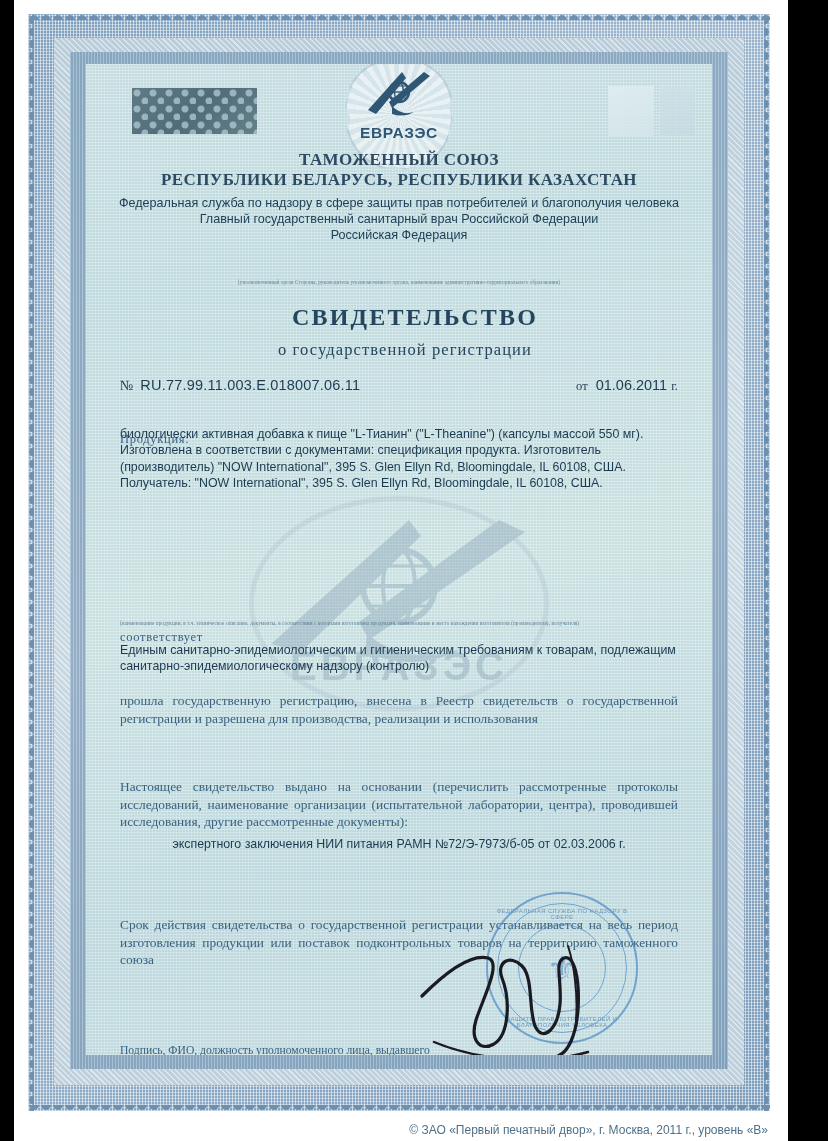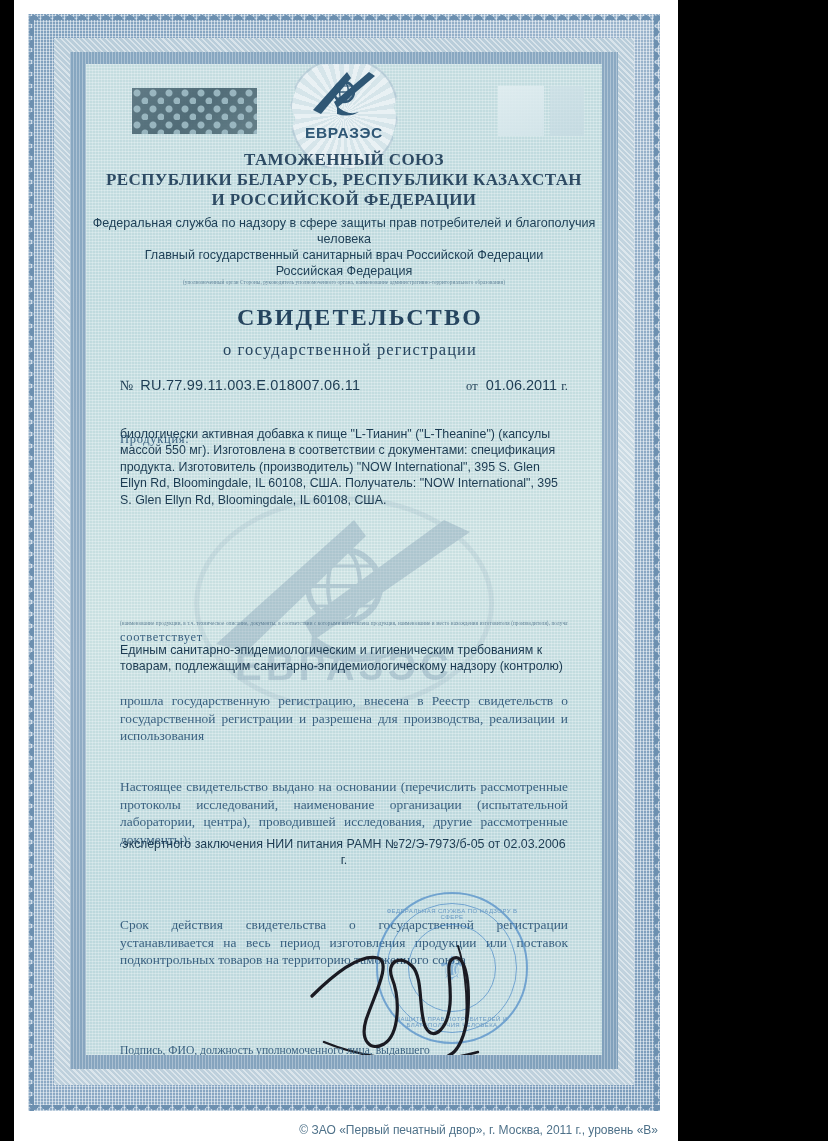--- a/index.html
+++ b/index.html
@@ -11,21 +11,21 @@
     width: 828px; height: 1141px;
     font-family: "Liberation Serif", serif;
     overflow: hidden;
     position: relative;
   }
 
   
   #certificate {
     position: absolute;
     left: 14px; top: 0px;
-    width: 664px; height: 1141px;
+    width: 774px; height: 1141px;
     background: #ffffff;
     overflow: hidden;
   }
 
   
   .frame-outer {
     position: absolute;
     left: 14px; top: 14px; right: 18px; bottom: 30px;
     background:
       repeating-linear-gradient(90deg,
@@ -372,21 +372,20 @@
           <line x1="29" y1="20" x2="45" y2="20" stroke="#2f5775" stroke-width="1.1"></line>
           <line x1="29" y1="32" x2="45" y2="32" stroke="#2f5775" stroke-width="1.1"></line>
         </svg>
       </div>
       <div class="logo-caption">ЕВРАЗЭС</div>
     </div>
 
     <div class="title-block">
       <div class="t-union">ТАМОЖЕННЫЙ СОЮЗ</div>
       <div class="t-union">РЕСПУБЛИКИ БЕЛАРУСЬ, РЕСПУБЛИКИ КАЗАХСТАН</div>
-      <div class="t-union">И РОССИЙСКОЙ ФЕДЕРАЦИИ</div>
       <div class="t-org">Федеральная служба по надзору в сфере защиты прав потребителей и благополучия человека</div>
       <div class="t-org" style="margin-top:0">Главный государственный санитарный врач Российской Федерации</div>
       <div class="t-org" style="margin-top:0">Российская Федерация</div>
     </div>
 
     <div class="microcaption cap-1">(уполномоченный орган Стороны, руководитель уполномоченного органа, наименование административно-территориального образования)</div>
 
     <div class="cert-title">СВИДЕТЕЛЬСТВО</div>
     <div class="cert-subtitle">о государственной регистрации</div>
 

